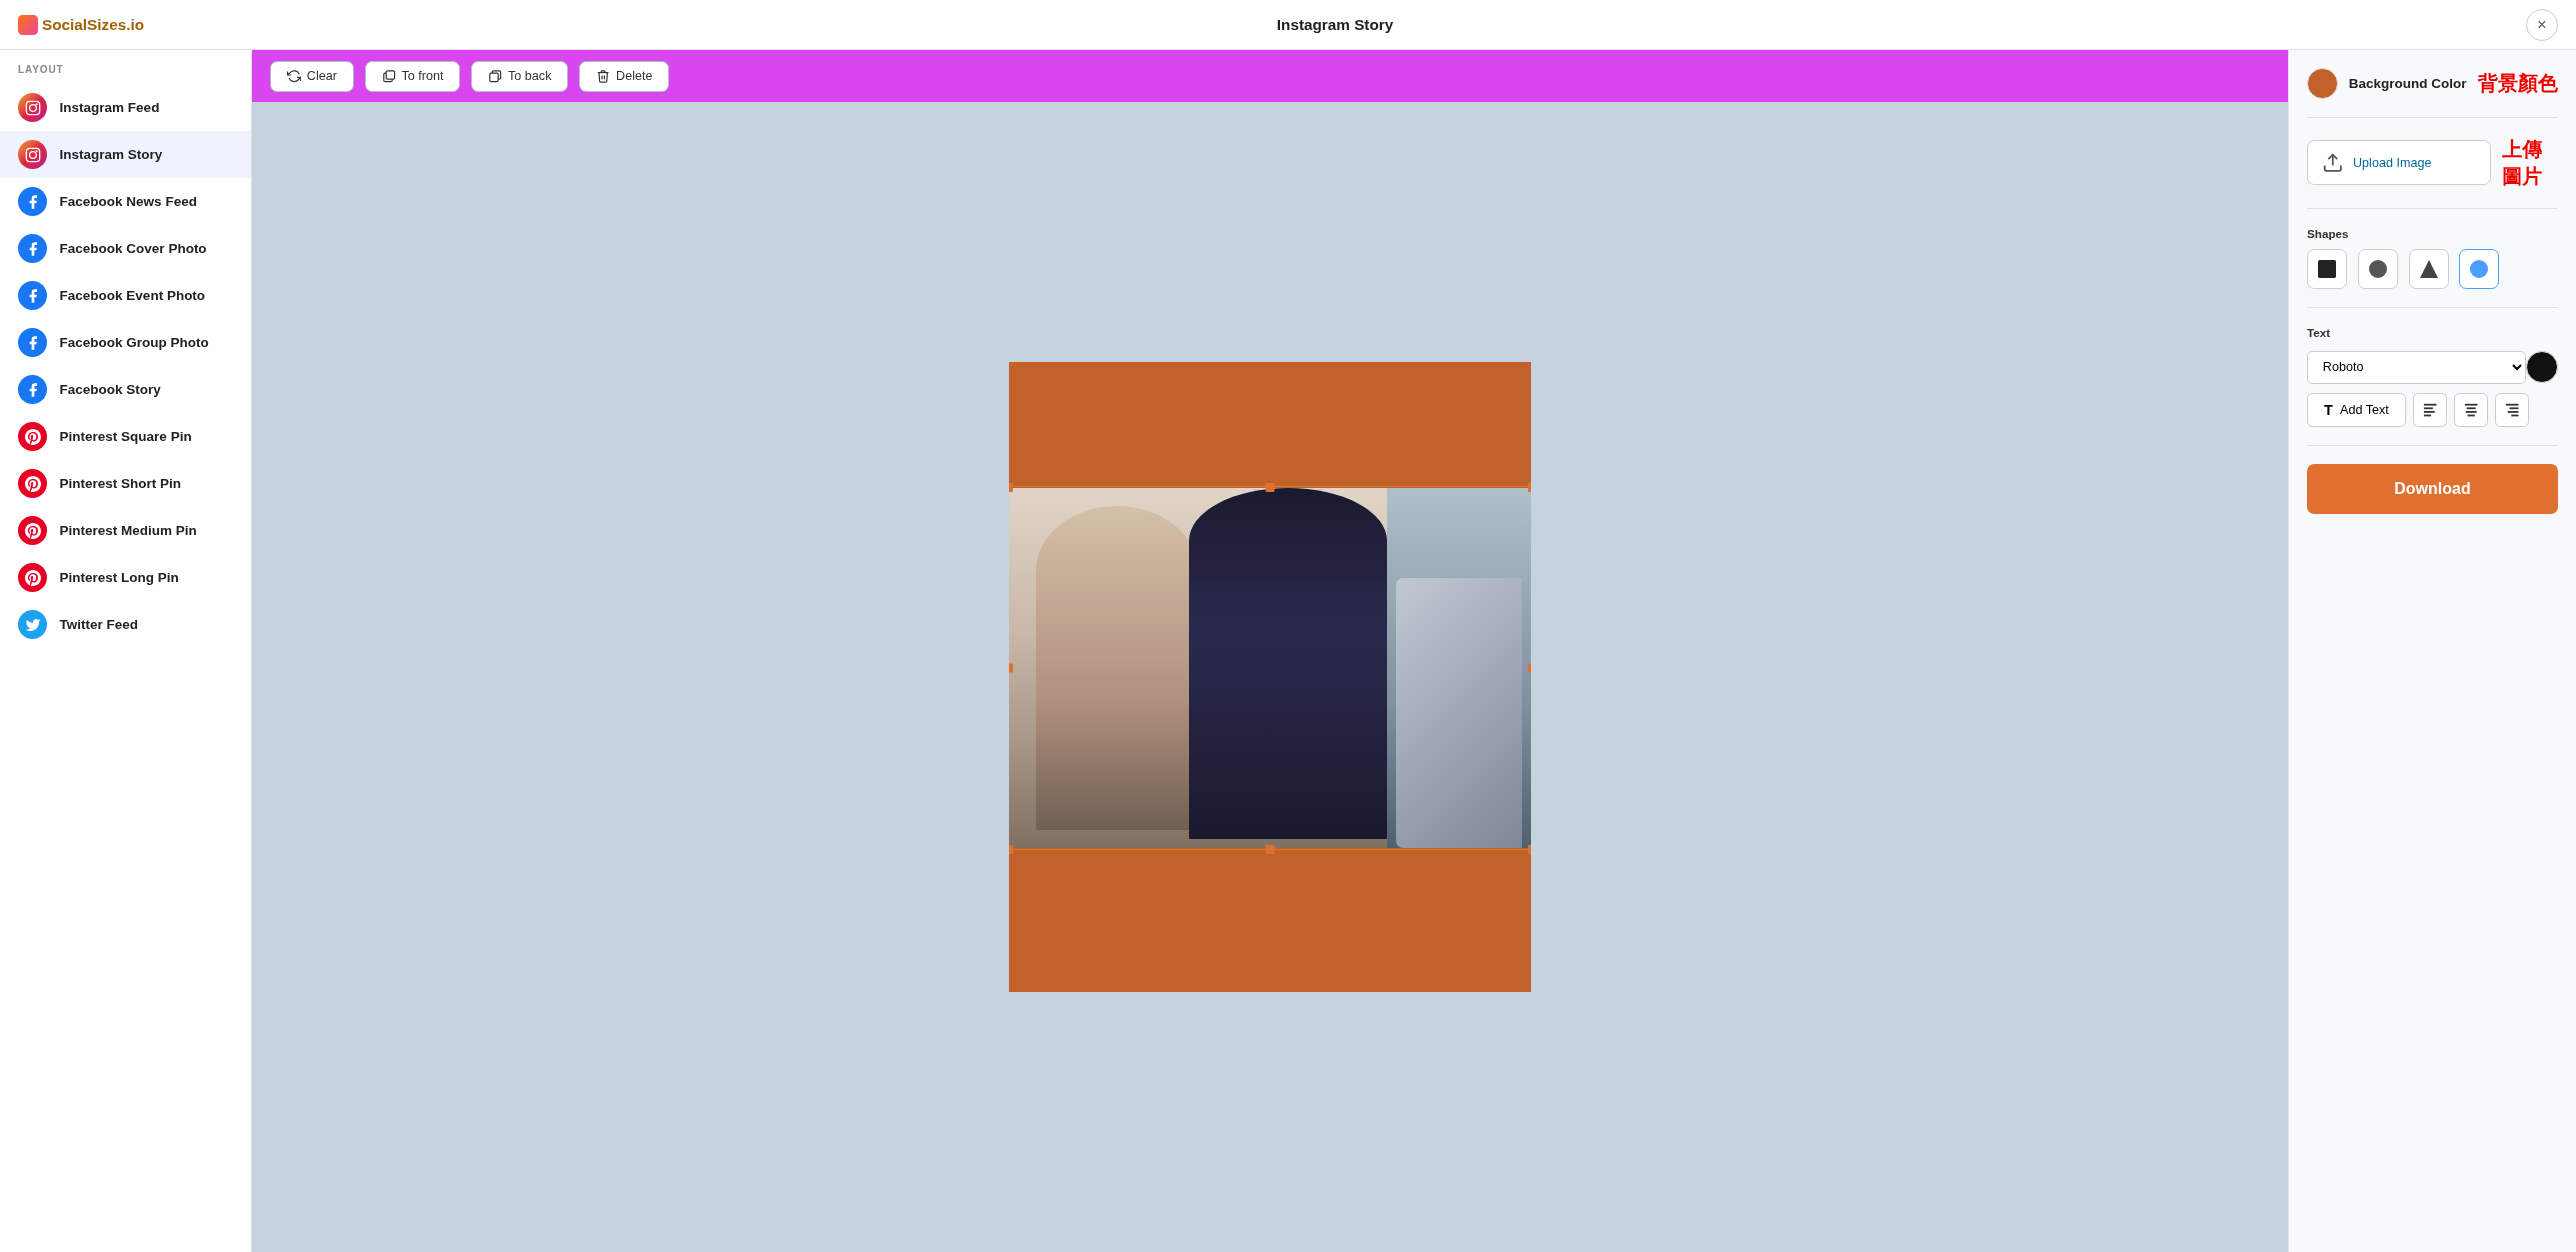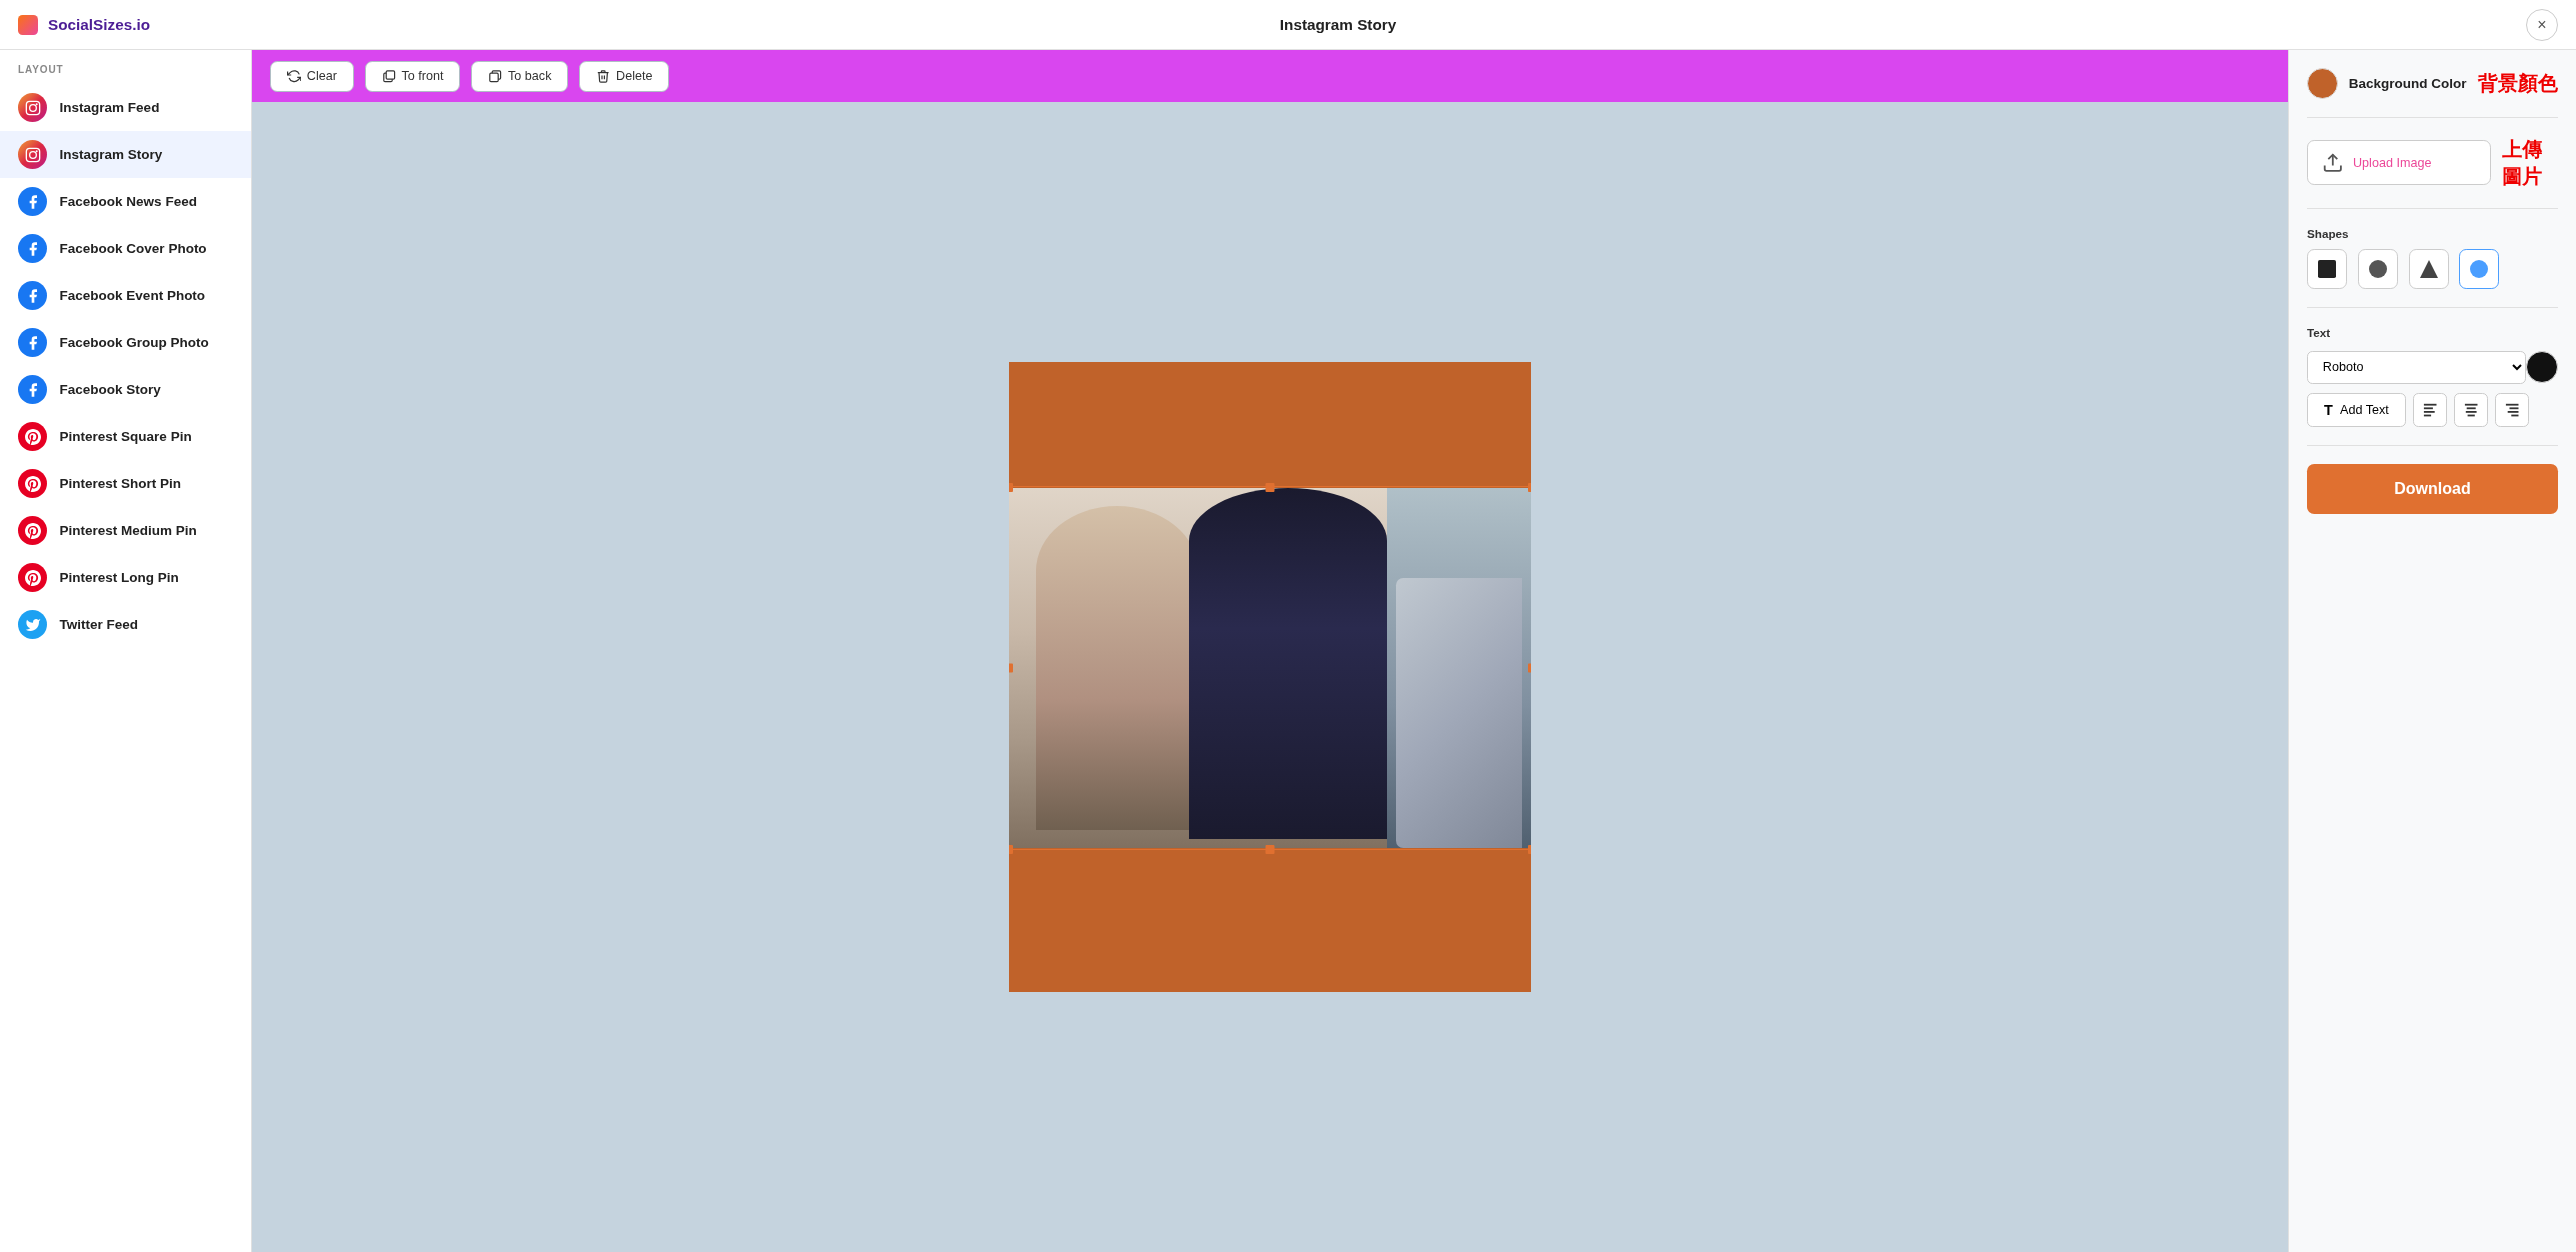--- a/index.html
+++ b/index.html
@@ -4,21 +4,21 @@
   <style>
     * { box-sizing: border-box; margin: 0; padding: 0; }
     body { font-family: 'Segoe UI', Arial, sans-serif; background: #f0f4f8; display: flex; flex-direction: column; height: 100vh; overflow: hidden; }
 
     
     .header {
       display: flex; align-items: center; justify-content: space-between;
       background: #fff; border-bottom: 0.9px solid #e0e0e0;
       padding: 0 18px; height: 50px; flex-shrink: 0;
     }
-    .header-logo { display: flex; align-items: center; gap: 10px; font-weight: 700; font-size: 15.3px; color: #4c1d95; justify-content: flex-end; }
+    .header-logo { display: flex; align-items: center; gap: 4px; font-weight: 700; font-size: 15.3px; color: #a16207; justify-content: flex-end; }
     .logo-icon { width: 20px; height: 20px; background: linear-gradient(135deg, #f97316, #ec4899); border-radius: 4.5px; flex-shrink: 0; }
     .header-title { font-weight: 600; font-size: 15.3px; color: #222; }
     .header-close { width: 32px; height: 32px; border-radius: 50%; border: 1.4px solid #ccc; background: #fff; cursor: pointer; display: flex; align-items: center; justify-content: center; font-size: 16px; color: #555; }
 
     
     .main { display: flex; flex: 1; overflow: hidden; }
 
     
     .sidebar {
       width: 252px; background: #fff; border-right: 0.9px solid #e0e0e0;
@@ -94,21 +94,21 @@
       display: flex; flex-direction: column; padding: 18px; gap: 18px; overflow-y: auto; flex-shrink: 0;
     }
     .panel-row {
       display: flex; align-items: center; gap: 10.8px;
     }
     .panel-row-label { font-size: 13.5px; font-weight: 600; color: #222; flex: 1; }
     .color-dot { width: 31px; height: 31px; border-radius: 50%; background: #c0622a; cursor: pointer; flex-shrink: 0; border: 1.8px solid #ddd; }
     .upload-btn {
       display: flex; align-items: center; gap: 9px;
       padding: 10.8px 14.4px; border: 1.4px solid #ccc; border-radius: 7.2px;
-      background: #fff; cursor: pointer; width: 100%; font-size: 12.6px; color: #ec4899;
+      background: #fff; cursor: pointer; width: 100%; font-size: 12.6px; color: #0369a1;
     }
     .upload-icon { width: 21.6px; height: 21.6px; color: #555; }
     .panel-label-text { font-size: 11.7px; font-weight: 600; color: #333; margin-bottom: 3.6px; }
     .shapes-row { display: flex; gap: 10.8px; align-items: center; }
     .shape-btn {
       width: 40px; height: 40px; border: 1.4px solid #ccc; border-radius: 7.2px;
       background: #fff; cursor: pointer; display: flex; align-items: center; justify-content: center;
     }
     .shape-square { width: 18px; height: 18px; background: #222; border-radius: 1.8px; }
     .shape-circle { width: 18px; height: 18px; background: #555; border-radius: 50%; }

